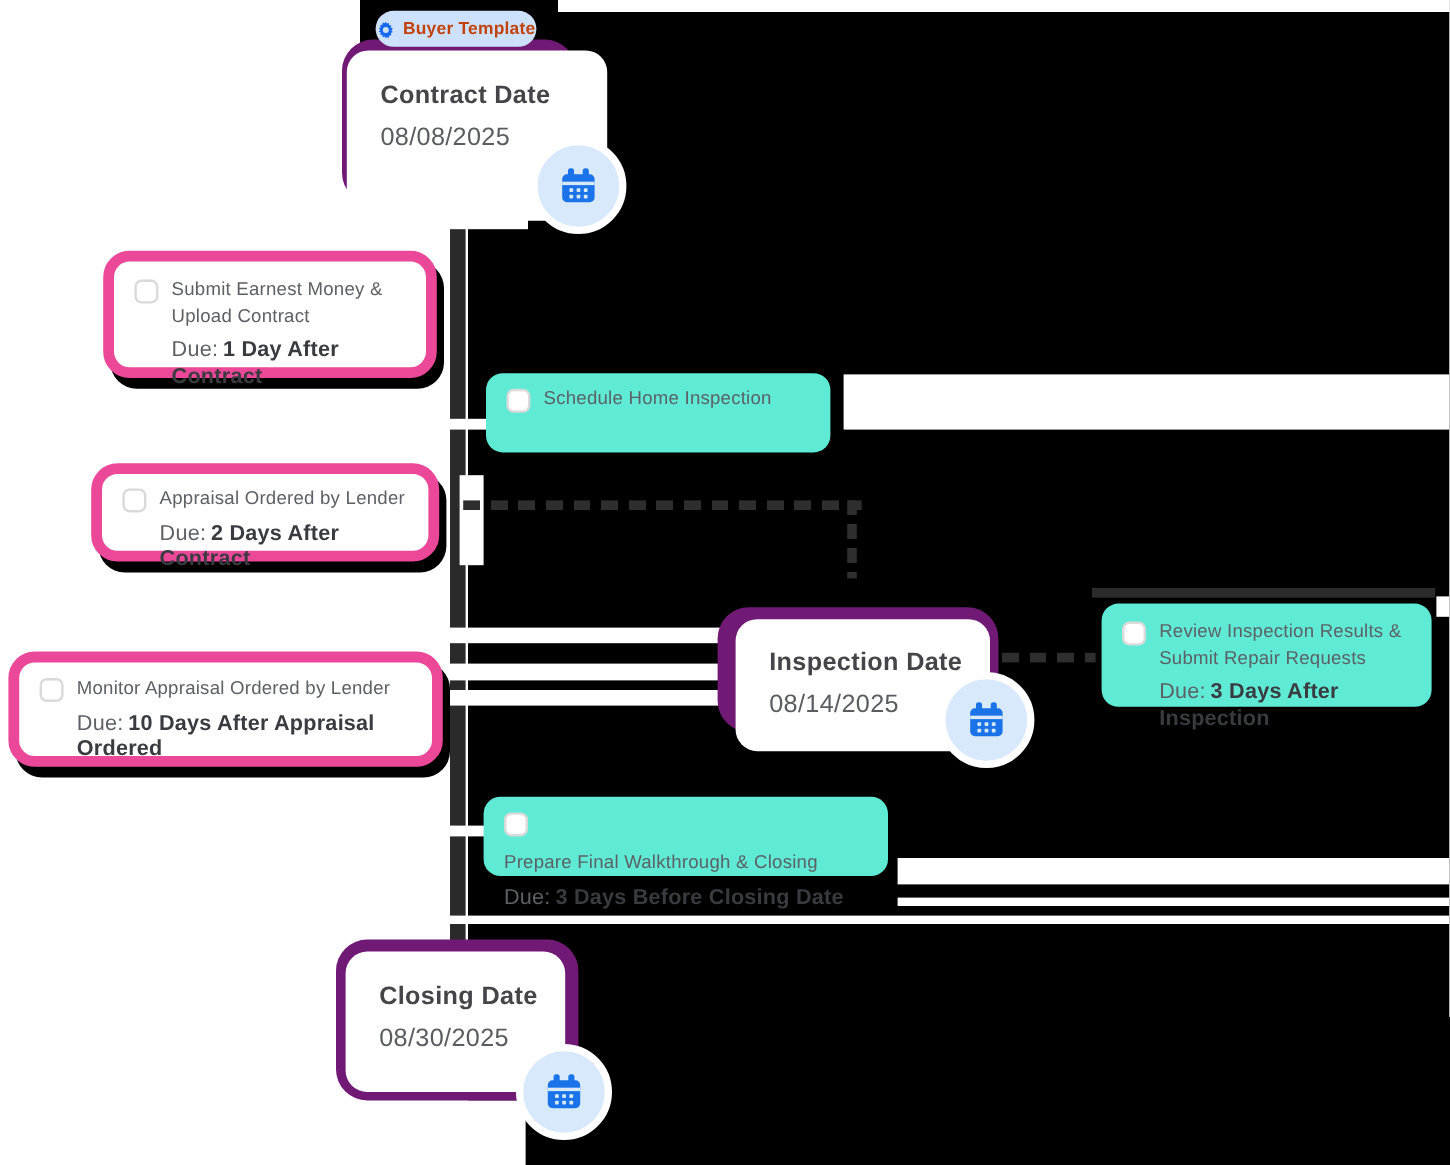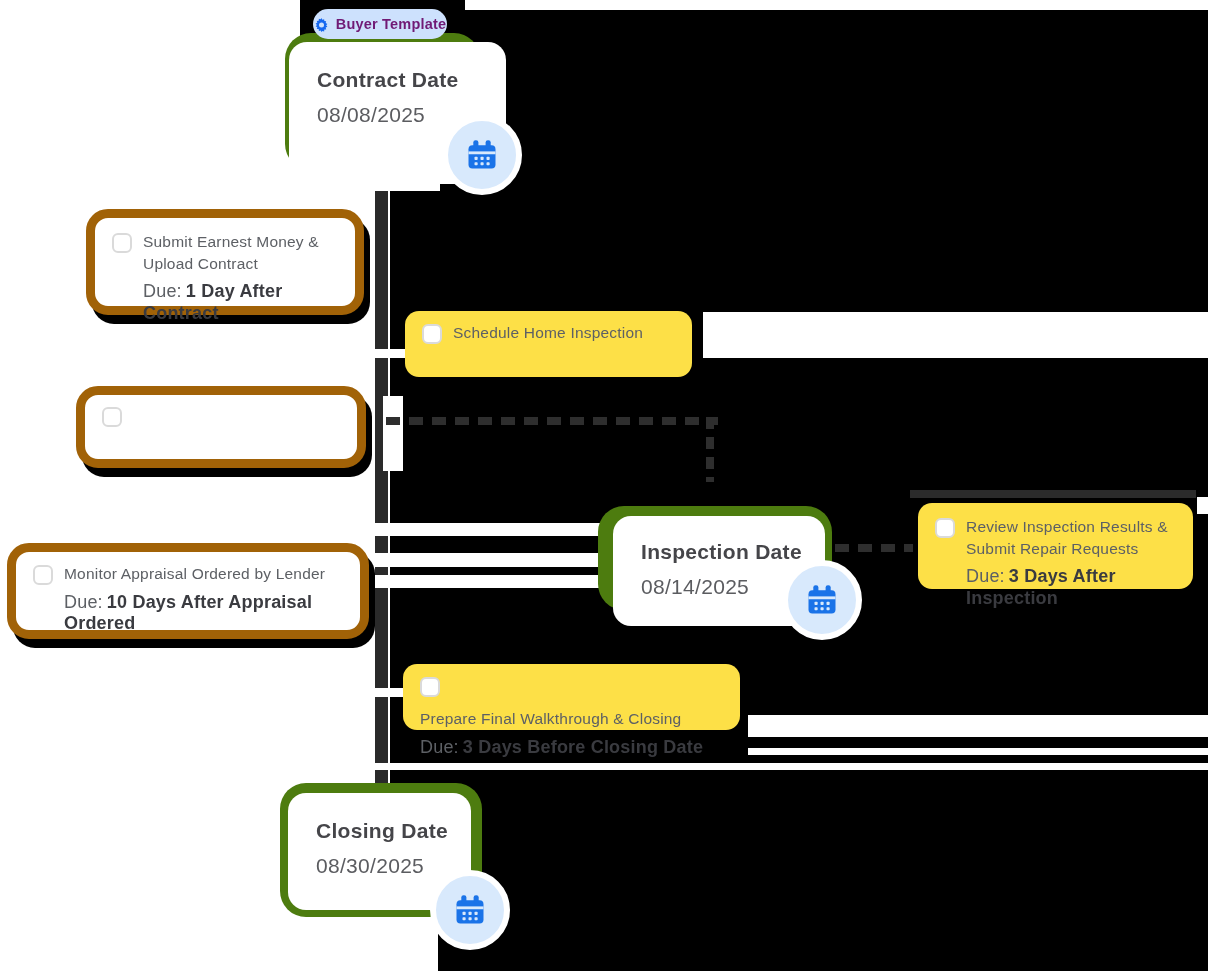--- a/index.html
+++ b/index.html
@@ -9,51 +9,51 @@
   }
   .abs{position:absolute;}
   .black{background:#000;}
   .white{background:#fff;}
   
   .dash-h{background:repeating-linear-gradient(90deg,#2e2e2e 0 14px,transparent 14px 23px);}
   .dash-v{background:repeating-linear-gradient(180deg,#2e2e2e 0 12px,transparent 12px 20px);}
   
   .timeline{background:#2a2a2a;}
   
-  .ms-border{background:#4d7c0f;border-radius:26px;}
+  .ms-border{background:#701a75;border-radius:26px;}
   .ms-card{position:absolute;background:#fff;border-radius:18px;}
   .ms-title{font-size:21px;font-weight:700;color:#454549;letter-spacing:.3px;}
   .ms-date{font-size:21px;color:#5b5c60;letter-spacing:.3px;margin-top:11px;}
   .ms-pad{padding:26px 0 0 28px;}
   
   .cal-circle{
     position:absolute;width:68px;height:68px;border-radius:50%;
     background:#d8e9fc;border:6px solid #fff;
     display:flex;align-items:center;justify-content:center;
   }
   
   .ring{
-    position:absolute;background:#fff;border:9px solid #a16207;border-radius:22px;
+    position:absolute;background:#fff;border:9px solid #ec4899;border-radius:22px;
     box-shadow:6px 9px 0 #000;box-sizing:border-box;
   }
-  .plain-card{position:absolute;background:#fde047;border-radius:14px;box-sizing:border-box;}
+  .plain-card{position:absolute;background:#5eead4;border-radius:14px;box-sizing:border-box;}
   .task-row{display:flex;gap:11px;padding:13px 12px 0 17px;}
   .checkbox{
     flex:0 0 auto;width:16px;height:16px;margin-top:2px;background:#fff;
     border:2px solid #dadada;border-radius:6px;
   }
   .task-text{font-size:15.5px;color:#5d6065;line-height:21.5px;letter-spacing:.2px;}
   .task-due{margin-top:7px;font-size:18px;color:#5d6065;}
   .due-strong{color:#3a3b40;font-weight:700;margin-left:4px;letter-spacing:.2px;}
   
   .badge{
     position:absolute;left:313px;top:9px;width:134px;height:30px;border-radius:15px;
     background:#cde1fd;display:flex;align-items:center;justify-content:center;gap:7px;
   }
-  .badge-label{font-size:14.5px;font-weight:700;color:#701a75;letter-spacing:.2px;}
+  .badge-label{font-size:14.5px;font-weight:700;color:#c2410c;letter-spacing:.2px;}
 </style>
 </head>
 <body>
 
 <div class="canvas">
 
   <div class="abs black" style="left:390px;top:10px;width:818px;height:961px;"></div>
 
   <div class="abs black" style="left:300px;top:0;width:165px;height:47px;"></div>
 
@@ -129,20 +129,24 @@
       <span class="checkbox"></span>
       <div class="task-text">
         <div>Schedule Home Inspection</div>
       </div>
     </div>
   </div>
 
   <div class="ring" style="left:76px;top:386px;width:290px;height:82px;">
     <div class="task-row" style="padding-top:10px;">
       <span class="checkbox"></span>
+      <div class="task-text">
+        <div>Appraisal Ordered by Lender</div>
+        <div class="task-due"><span>Due:</span><span class="due-strong">2 Days After Contract</span></div>
+      </div>
     </div>
   </div>
 
   <div class="ring" style="left:7px;top:543px;width:362px;height:96px;">
     <div class="task-row" style="padding-top:11px;">
       <span class="checkbox"></span>
       <div class="task-text">
         <div>Monitor Appraisal Ordered by Lender</div>
         <div class="task-due"><span>Due:</span><span class="due-strong">10 Days After Appraisal Ordered</span></div>
       </div>

